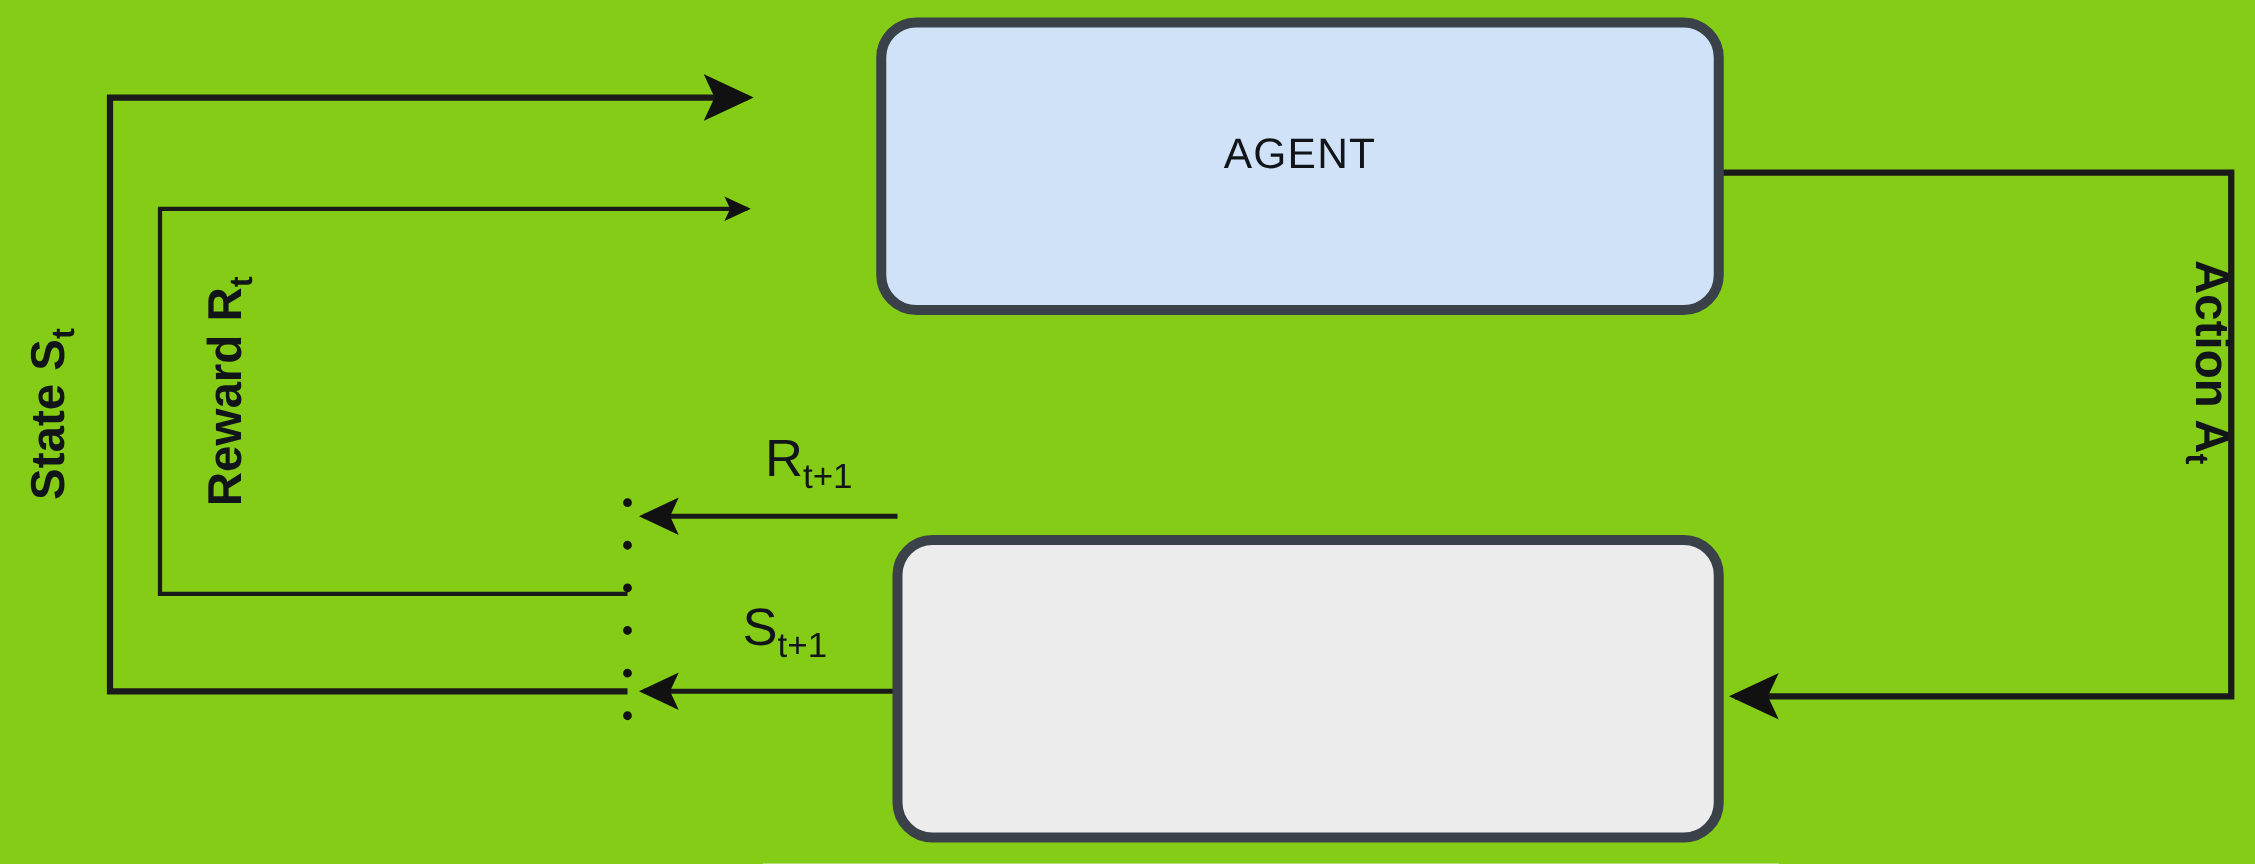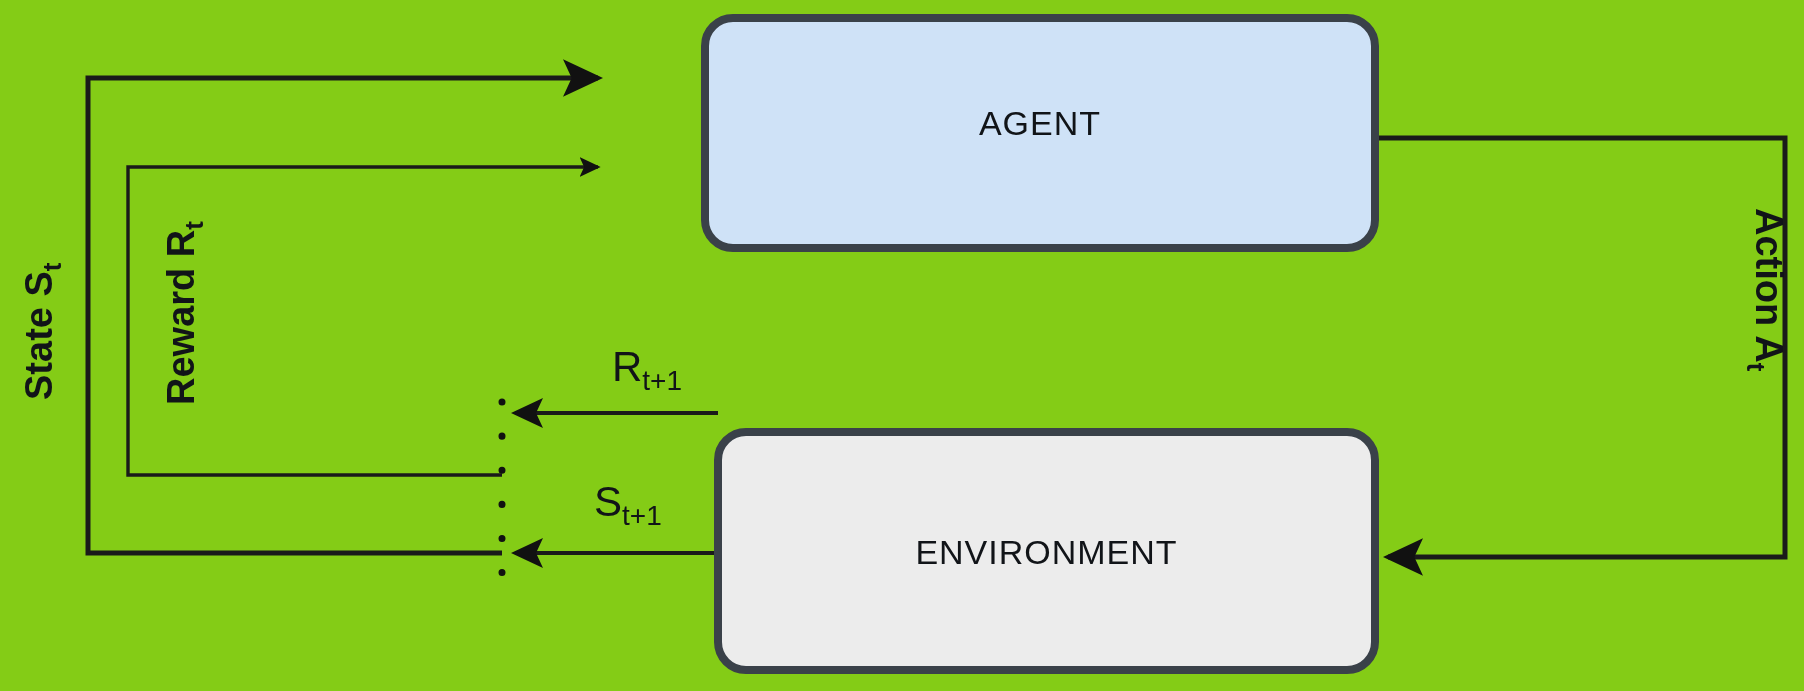--- a/index.html
+++ b/index.html
@@ -88,21 +88,20 @@
 
     <line x1="502" y1="402" x2="502" y2="602" stroke="#111111" stroke-width="7" stroke-linecap="round" stroke-dasharray="0.1 34"></line>
 
     <rect x="705" y="18" width="670" height="230" rx="28" ry="28" fill="#cfe2f7" stroke="#3a4149" stroke-width="8"></rect>
 
     <rect x="718" y="432" width="657" height="238" rx="28" ry="28" fill="#ececec" stroke="#3a4149" stroke-width="8"></rect>
   </svg>
 
   <div class="node-label" style="left:705px; top:104px; width:670px; text-align:center;">AGENT</div>
 
-  <div class="node-label" style="left:718px; top:533px; width:657px; text-align:center;">ENVIRONMENT</div>
 
   <div class="rot-label rot-up" style="left:18px; top:400px;">
     <span>State S</span><span class="sub">t</span>
   </div>
 
   <div class="rot-label rot-up" style="left:160px; top:405px;">
     <span>Reward R</span><span class="sub">t</span>
   </div>
 
   <div class="rot-label rot-down" style="left:1790px; top:208px;">

